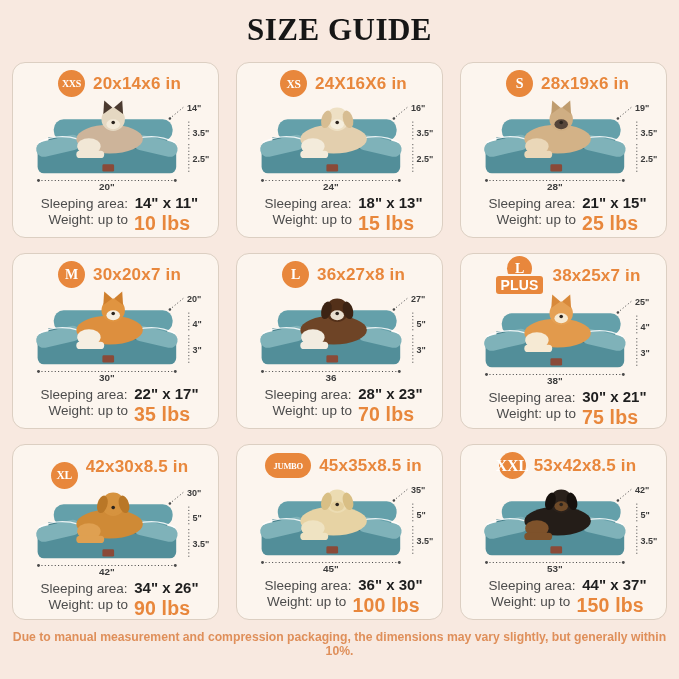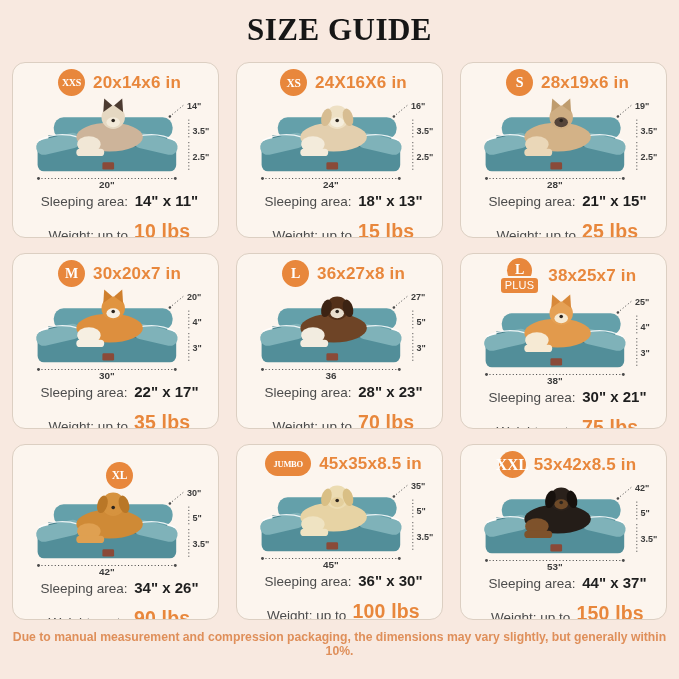--- a/index.html
+++ b/index.html
@@ -67,37 +67,37 @@
     background:var(--accent);color:#fff;
     font-family:"Liberation Serif",serif;font-weight:700;
     letter-spacing:-.3px;
   }
   .badge-main.ellipse{width:46px;height:25px;border-radius:13px;}
   .badge-wrap.plus .badge-main{width:25px;height:25px;}
   .badge-sub{display:none;}
   .badge-wrap.plus .badge-sub{
     display:block;margin-top:-7px;z-index:1;
     background:var(--accent);color:#fff;
-    font-size:11px;font-weight:400;line-height:1;
+    font-size:14px;font-weight:700;line-height:1;
     padding:2px 4px;border-radius:5px;
     border:2px solid var(--card-bg);
     letter-spacing:.2px;
   }
   .dims{
     font-size:17px;font-weight:700;color:var(--accent);letter-spacing:.2px;
   }
   .bed-wrap{width:100%;height:93px;display:flex;justify-content:center;}
   .bed-wrap svg{height:93px;}
   .dash{stroke:#4a4a4a;stroke-width:1.1;stroke-dasharray:.3 3.4;stroke-linecap:round;fill:none;}
   .pipe{stroke:#fff;stroke-width:1.6;fill:none;opacity:.85;}
   .mlabel{font-size:10px;font-weight:700;fill:#3b3b3b;font-family:"Liberation Sans",sans-serif;}
   .mw{font-size:11px;}
   .sleep-line{margin-top:3px;font-size:13.5px;color:var(--label-gray);white-space:nowrap;}
   .sleep-line .val{font-size:15px;font-weight:700;color:var(--value-dark);margin-left:3px;}
-  .weight-line{margin-top:11px;font-size:13.5px;color:var(--label-gray);white-space:nowrap;display:flex;align-items:flex-end;justify-content:center;}
+  .weight-line{margin-top:1px;font-size:13.5px;color:var(--label-gray);white-space:nowrap;display:flex;align-items:flex-start;justify-content:center;}
   .weight-line .wval{font-size:19.5px;font-weight:700;color:var(--accent);margin-left:6px;letter-spacing:.2px;}
   .footer{
     text-align:center;
     margin-top:10px;
     font-size:12.2px;
     font-weight:700;
     color:var(--footer-orange);
   }
 </style>
 </head>
@@ -459,20 +459,21 @@
       <span class="wval">75 lbs</span>
     </div>
   </div>
 
   <div class="card">
     <div class="card-head">
       <div class="badge-wrap">
         <span class="badge-main" style="font-size: 11.5px; margin-top: 16px;">XL</span>
 
       </div>
+      <span class="dims">42x30x8.5 in</span>
     </div>
     <div class="bed-wrap">
           <svg viewBox="0 0 210 100" preserveAspectRatio="xMidYMid meet">
     <g>
       <line x1="161" y1="21" x2="178" y2="7" class="dash"></line>
       <circle cx="161" cy="21" r="1.4" fill="#4a4a4a"></circle>
       <text x="180" y="13" class="mlabel">30"</text>
     </g>
     <g>
       <rect x="14" y="50" width="154" height="32" rx="7" fill="#528e99"></rect>

